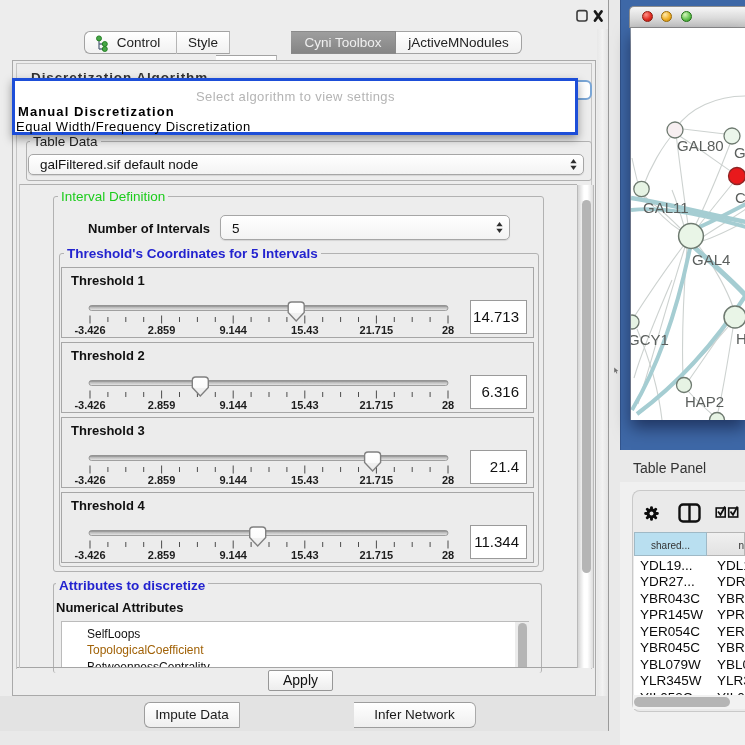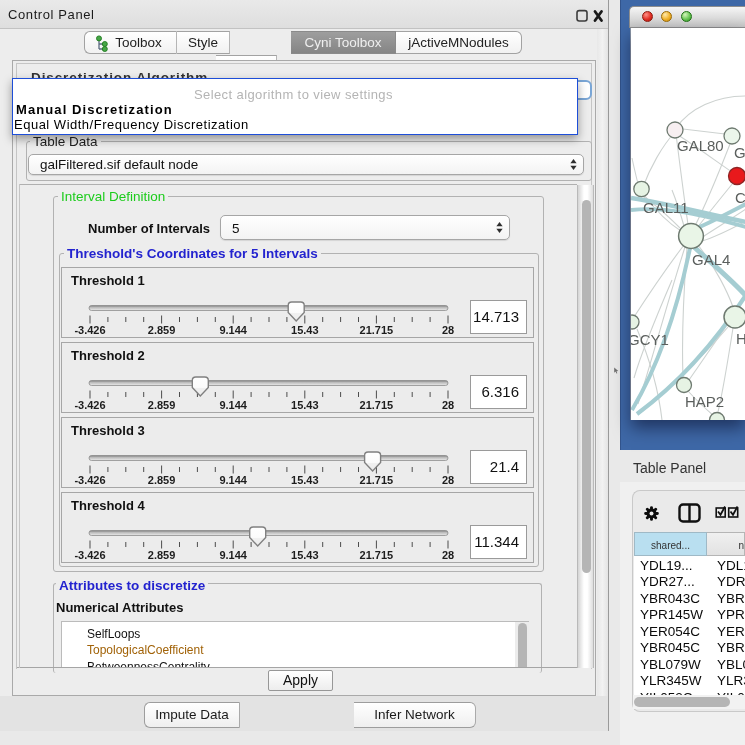--- a/index.html
+++ b/index.html
@@ -84,35 +84,32 @@
 </radialGradient>
 <radialGradient id="grnl" cx="0.35" cy="0.3" r="0.8">
  <stop offset="0" stop-color="#d5f6bc"></stop>
         <stop offset="0.5" stop-color="#69c655"></stop>
         <stop offset="1" stop-color="#2e9321"></stop>
 </radialGradient>
 </defs>
 </svg>
 
 <div id="win">
- <div id="titlebar">
-  <div class="t">Control Panel</div>
- </div>
  <svg class="abs" style="left:575px;top:9px" width="32" height="14" viewBox="0 0 32 14">
   <rect x="2" y="1.6" width="10" height="10.4" rx="2.2" fill="none" stroke="#3c3c3c" stroke-width="1.6"></rect>
   <path d="M20 2.5 L26.5 11.5 M26.5 2.5 L20 11.5" stroke="#1a1a1a" stroke-width="2.8" stroke-linecap="round"></path>
  </svg>
  <div class="seg first" style="left:84px;width:93px;">
   <svg style="position:absolute;left:11px;top:3px" width="12" height="17" viewBox="0 0 12 17">
    <path d="M3 4 V14 M3 9 H8.6 M3 14 H8.6" stroke="#5a6a80" stroke-width="1.3" fill="none"></path>
    <circle cx="3" cy="3.4" r="2.5" fill="#46a646" stroke="#1e7a1e" stroke-width="0.9"></circle>
    <circle cx="8.8" cy="9" r="2.5" fill="#46a646" stroke="#1e7a1e" stroke-width="0.9"></circle>
    <circle cx="8.8" cy="14" r="2.5" fill="#46a646" stroke="#1e7a1e" stroke-width="0.9"></circle>
   </svg>
-  <span style="margin-left:16px">Toolbox</span>
+  <span style="margin-left:16px">Control</span>
  </div>
  <div class="seg" style="left:177px;width:53px;">Style</div>
  <div class="seg" style="left:216px;width:61px;margin-top:24px;">Select</div>
  <div class="seg sel" style="left:291px;width:105px;">Cyni Toolbox</div>
  <div class="seg last" style="left:396px;width:126px;">jActiveMNodules</div>
 
  <div id="cpanel"></div>
  <div class="abs" style="left:597px;top:29px;width:11px;height:667px;background:linear-gradient(90deg,#e8e8e8,#f2f2f2 50%,#e4e4e4);"></div>
  <div id="cpanel2"></div>
 
@@ -226,21 +223,21 @@
 
  <div class="abs" style="left:577px;top:185px;width:17px;height:483px;background:linear-gradient(90deg,#d4d4d4,#ffffff 40%,#ffffff 62%,#dddddd);border-left:1px solid #b9b9b9;border-right:1px solid #b9b9b9;box-sizing:border-box;"></div>
  <div class="sbthumb" style="left:582px;top:200px;width:9px;height:373px;"></div>
 
  <div id="applybtn">Apply</div>
  <div id="botband"></div>
  <div class="bseg first" style="left:144px;width:96px;border-left:1px solid #9d9d9d;border-radius:6px 0 0 6px;">Impute Data</div>
  <div class="bseg" style="left:354px;width:122px;border-radius:0 6px 6px 0;">Infer Network</div>
 
  <div class="abs" style="left:12px;top:78px;width:566px;height:57px;background:#ffffff;
-  border:1px solid #1d4ed8;box-sizing:border-box;z-index:50;
+  border:3px solid #1d4ed8;box-sizing:border-box;z-index:50;
   box-shadow:0 4px 9px rgba(0,0,0,0.38);">
   <div class="txt" style="left:181px;top:8px;font-size:13px;letter-spacing:0.4px;color:#b4b4b4;">Select algorithm to view settings</div>
   <div class="txt" style="left:3px;top:23px;font-size:13px;font-weight:bold;letter-spacing:1.1px;color:#000;">Manual Discretization</div>
   <div class="txt" style="left:1px;top:38px;font-size:13px;letter-spacing:0.5px;color:#000;">Equal Width/Frequency Discretization</div>
  </div>
 </div>
 
 <div id="netdesk"></div>
 <div class="abs" style="left:630px;top:27px;width:1px;height:393px;background:#8d99ab;"></div>
 <div id="nettitle"></div>

